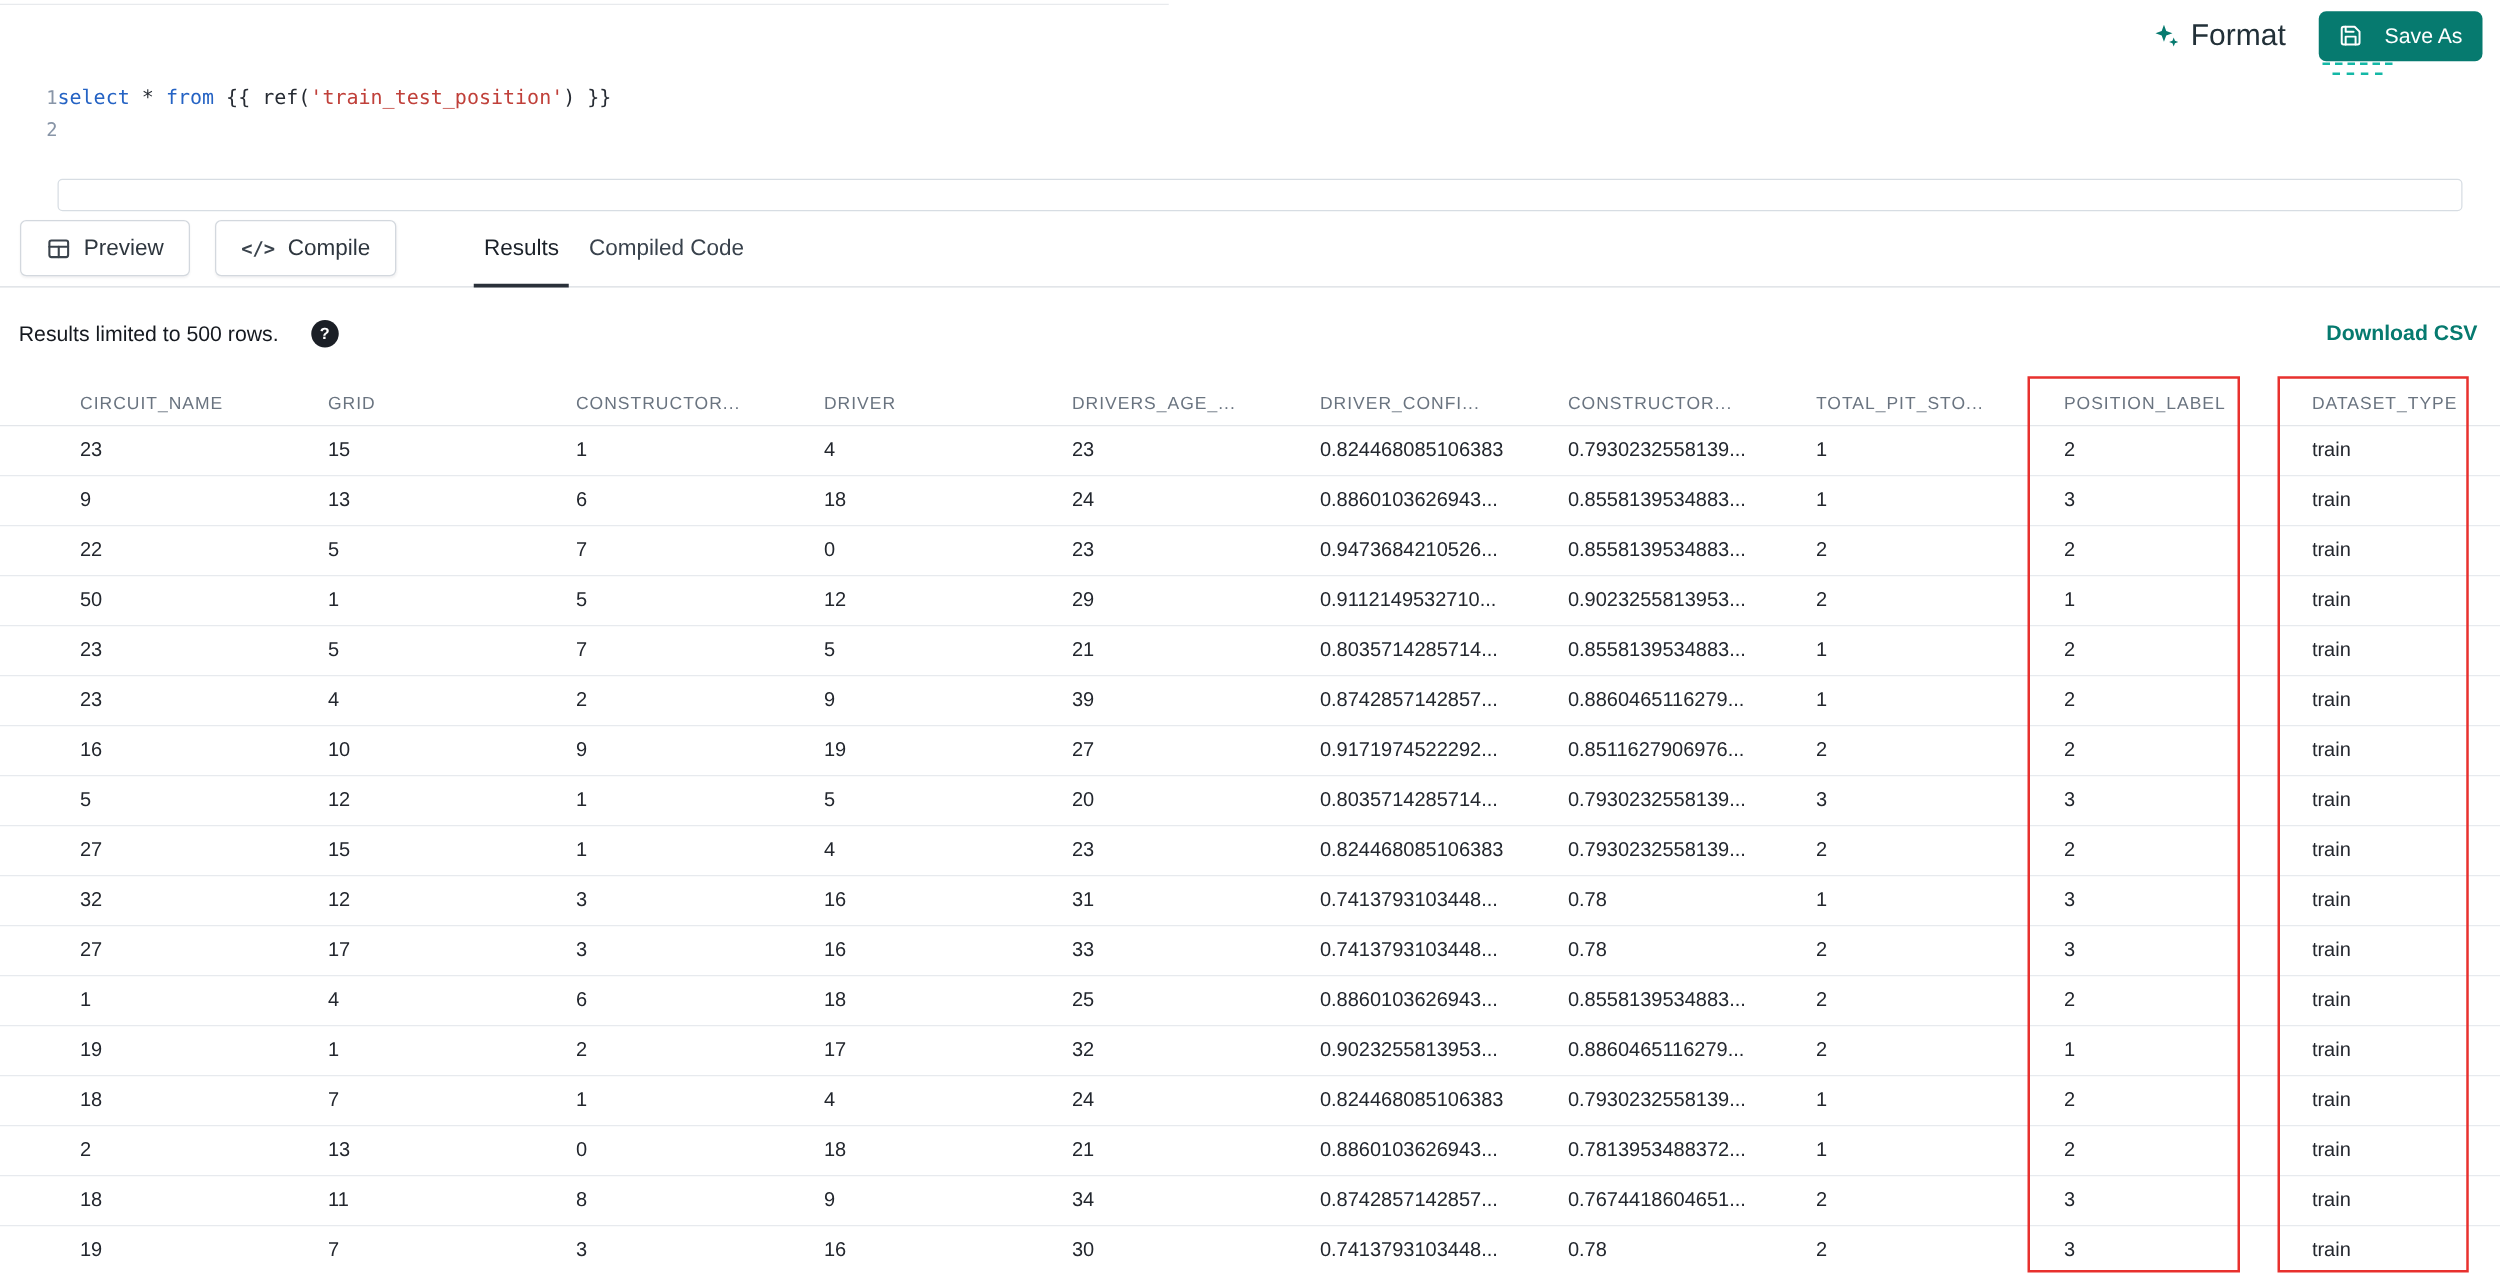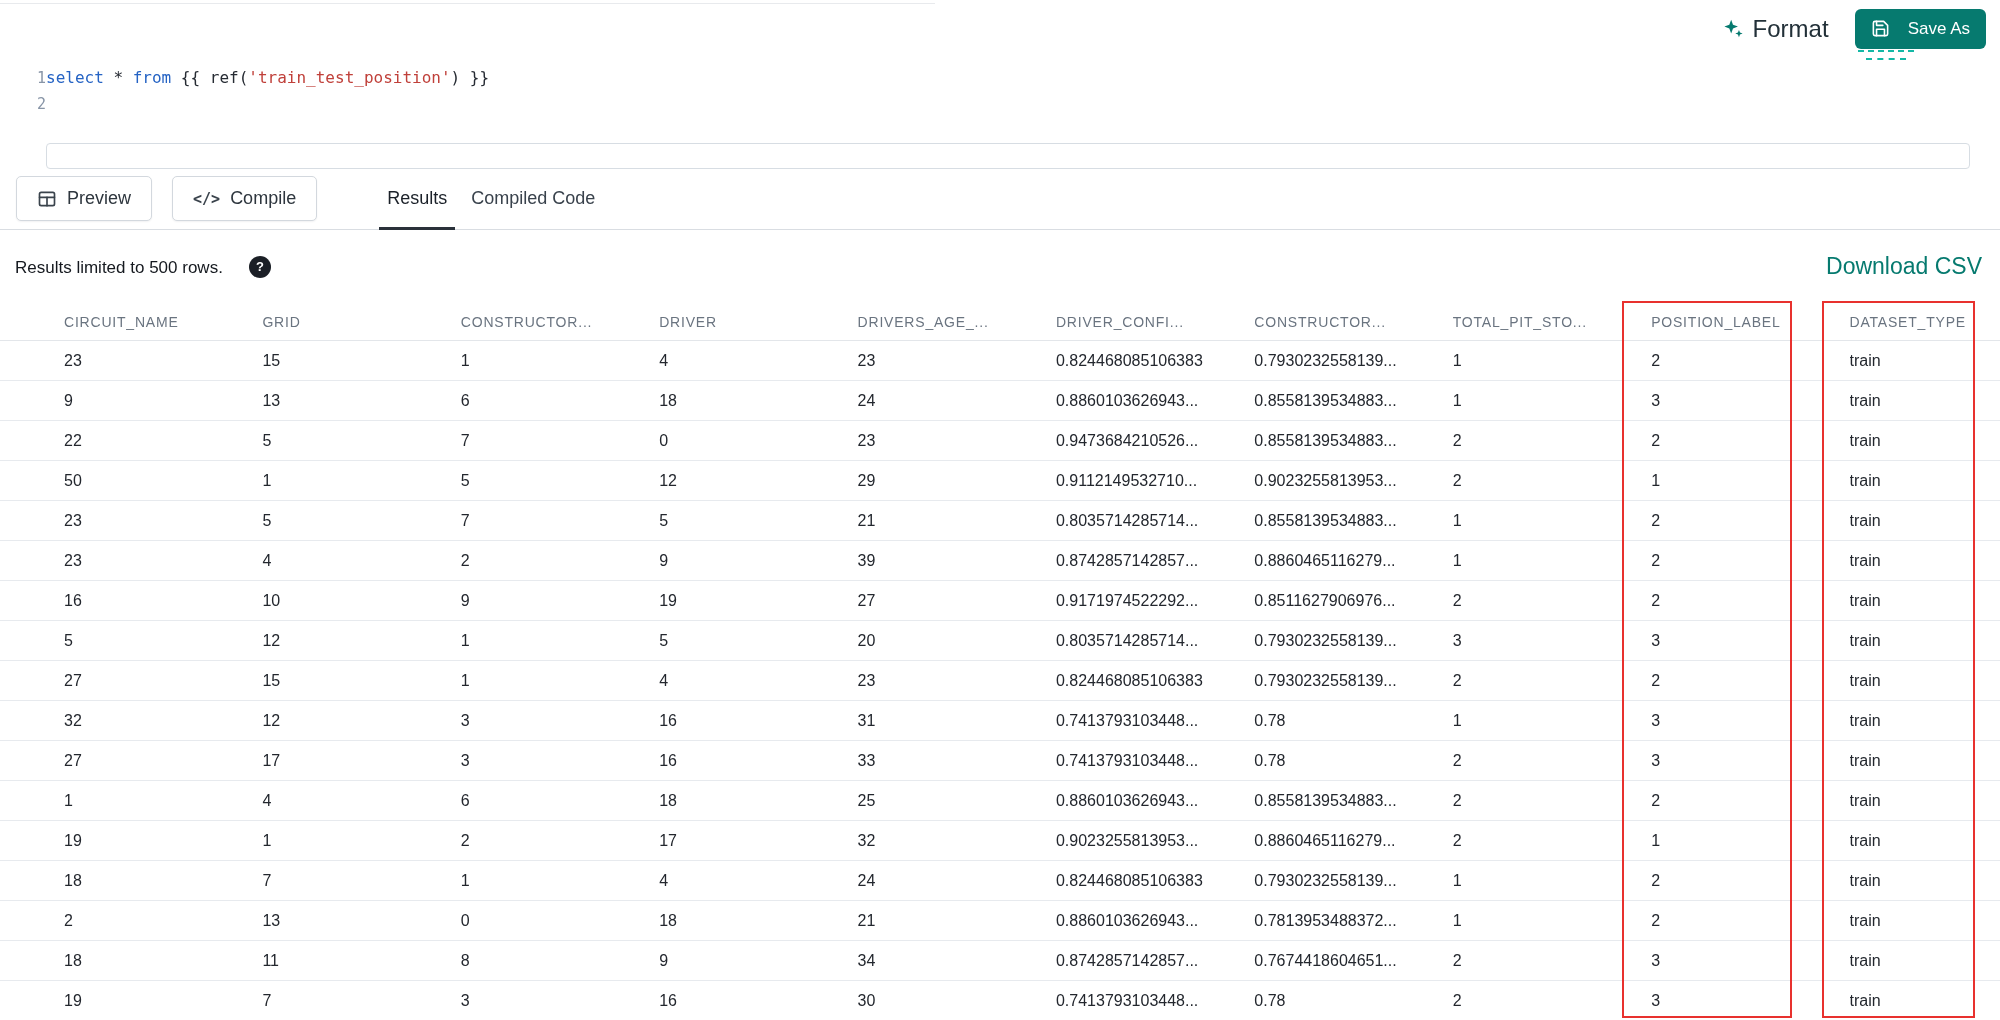--- a/index.html
+++ b/index.html
@@ -48,21 +48,21 @@
   .tab.active::after { content:""; position:absolute; left:4px; right:4px; bottom:-1px;
                        height:3px; background:#2a313a; }
 
   
   .results-info { height:73px; display:flex; align-items:center; justify-content:space-between;
                   padding:0 18px 0 15px; }
   .results-left { display:flex; align-items:flex-end; gap:26px; font-size:17px; color:#15191f; }
   .help-icon { width:22px; height:22px; border-radius:50%; background:#1b1f26; color:#fff;
                font-size:13px; font-weight:bold; display:flex; align-items:center;
                justify-content:center; cursor:pointer; }
-  .download-link { font-size:23px; color:var(--accent); cursor:pointer; text-decoration:none; }
+  .download-link { font-size:17px; color:var(--accent); cursor:pointer; text-decoration:none;font-weight:bold; }
 
   
   .thead, .tr { display:grid; grid-template-columns:repeat(10, 198.4px); padding-left:64px;
                 align-items:center; overflow:hidden; }
   .thead { height:38px; border-bottom:1px solid #e3e6ea; }
   .th { font-size:14px; letter-spacing:.8px; color:#6a7480; font-weight:500;
         white-space:nowrap; overflow:hidden; }
   .tr { height:40px; border-bottom:1px solid #e7eaee; }
   .td { font-size:16px; color:#23272e; white-space:nowrap; overflow:hidden; }
 

